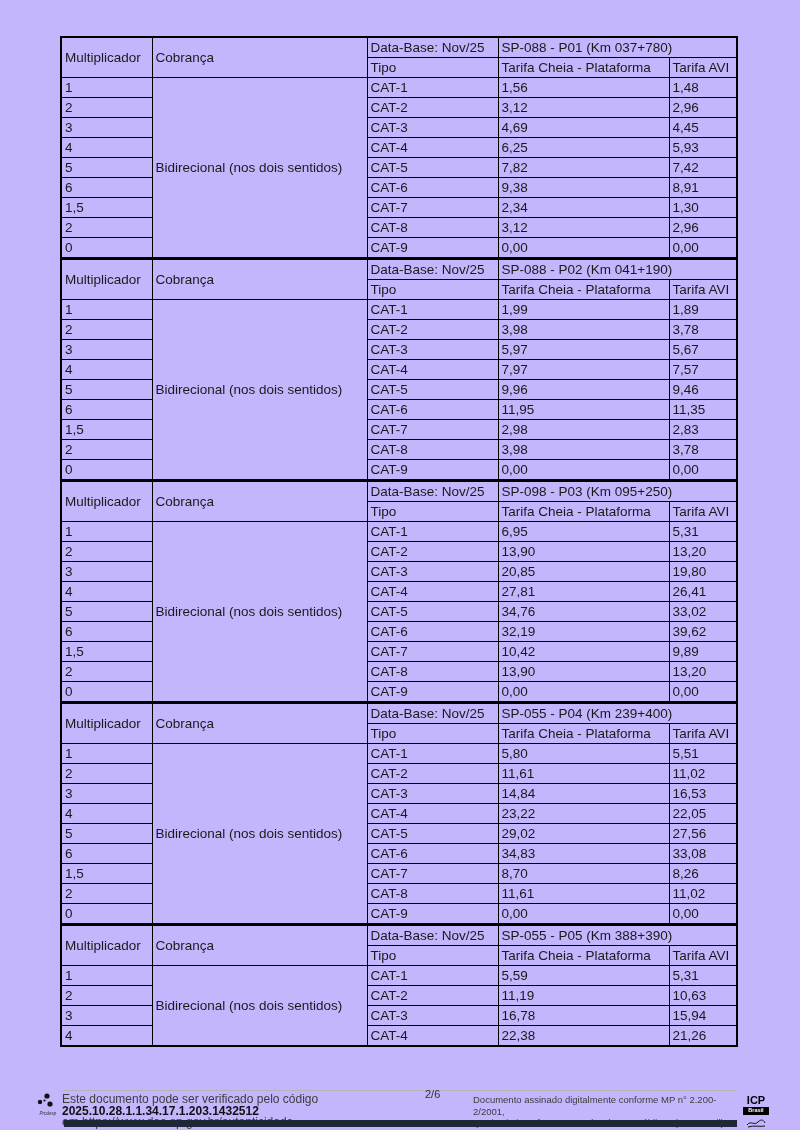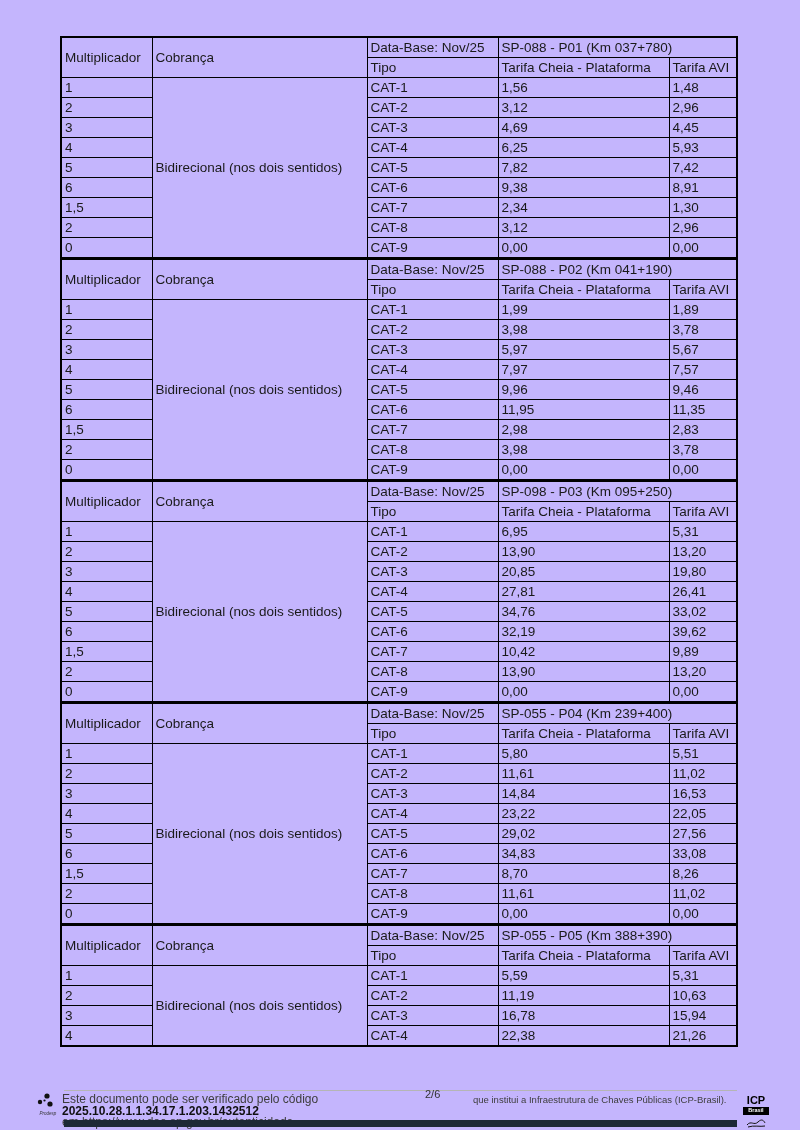--- a/index.html
+++ b/index.html
@@ -407,20 +407,21 @@
   </div>
 
   <div class="f-left-text">
     <div><span>Este documento pode ser verificado pelo código </span><b>2025.10.28.1.1.34.17.1.203.1432512</b></div>
     <div>em https://www.doe.sp.gov.br/autenticidade</div>
   </div>
 
   <div class="f-page">2/6</div>
 
   <div class="f-right-text">
+    <div>Documento assinado digitalmente conforme MP n° 2.200-2/2001,</div>
     <div>que institui a Infraestrutura de Chaves Públicas (ICP-Brasil).</div>
   </div>
 
   <div class="icp">
     <span class="icp1">ICP</span>
     <span class="icp2">Brasil</span>
     <svg width="22" height="10" viewBox="0 0 22 10">
       <path d="M2 7 C6 2, 9 8, 13 4 S19 3, 20 5 M3 9 C9 7, 15 9, 20 8" stroke="#111" stroke-width="1" fill="none"></path>
     </svg>
   </div>

